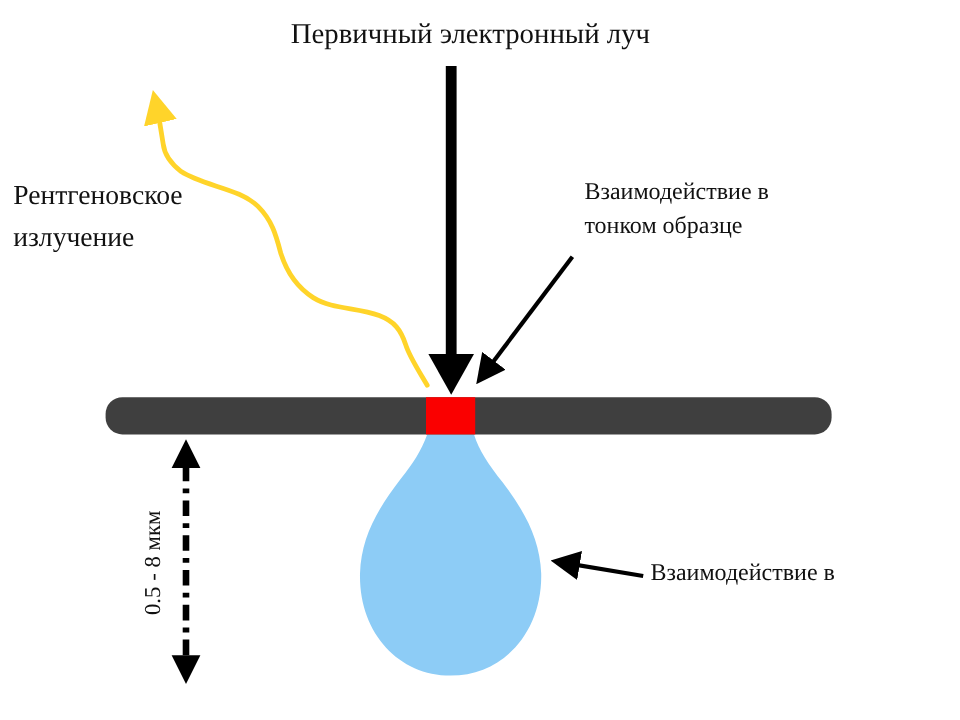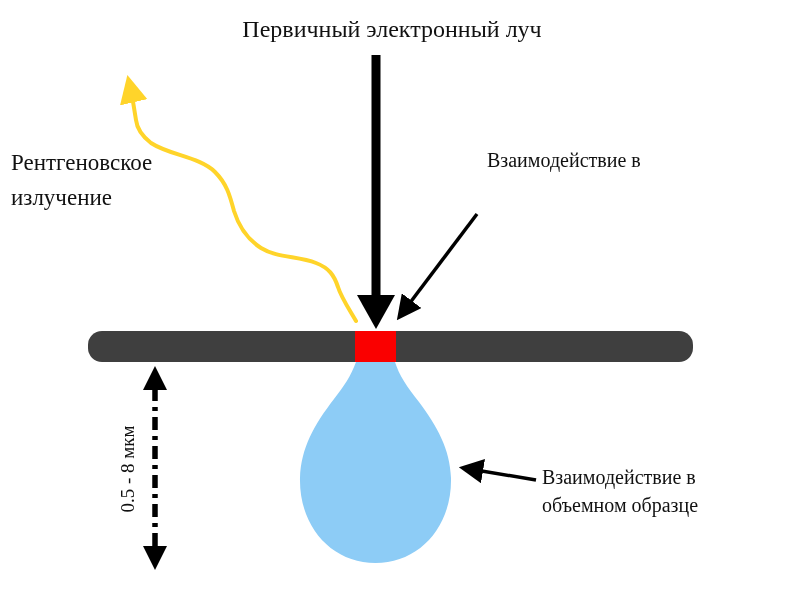--- a/index.html
+++ b/index.html
@@ -80,22 +80,22 @@
 
   <div class="label xray-label">
     <div>Рентгеновское</div>
     <div>излучение</div>
   </div>
 
   <div class="label title">Первичный электронный луч</div>
 
   <div class="label tem-label">
     <div>Взаимодействие в</div>
+    <div>тонком образце</div>
   </div>
 
   <div class="label bulk-label">
     <div>Взаимодействие в</div>
-    <div>объемном образце</div>
   </div>
 
   <div class="label depth-label">0.5 - 8 мкм</div>
 
 </div>
 
 </body></html>

